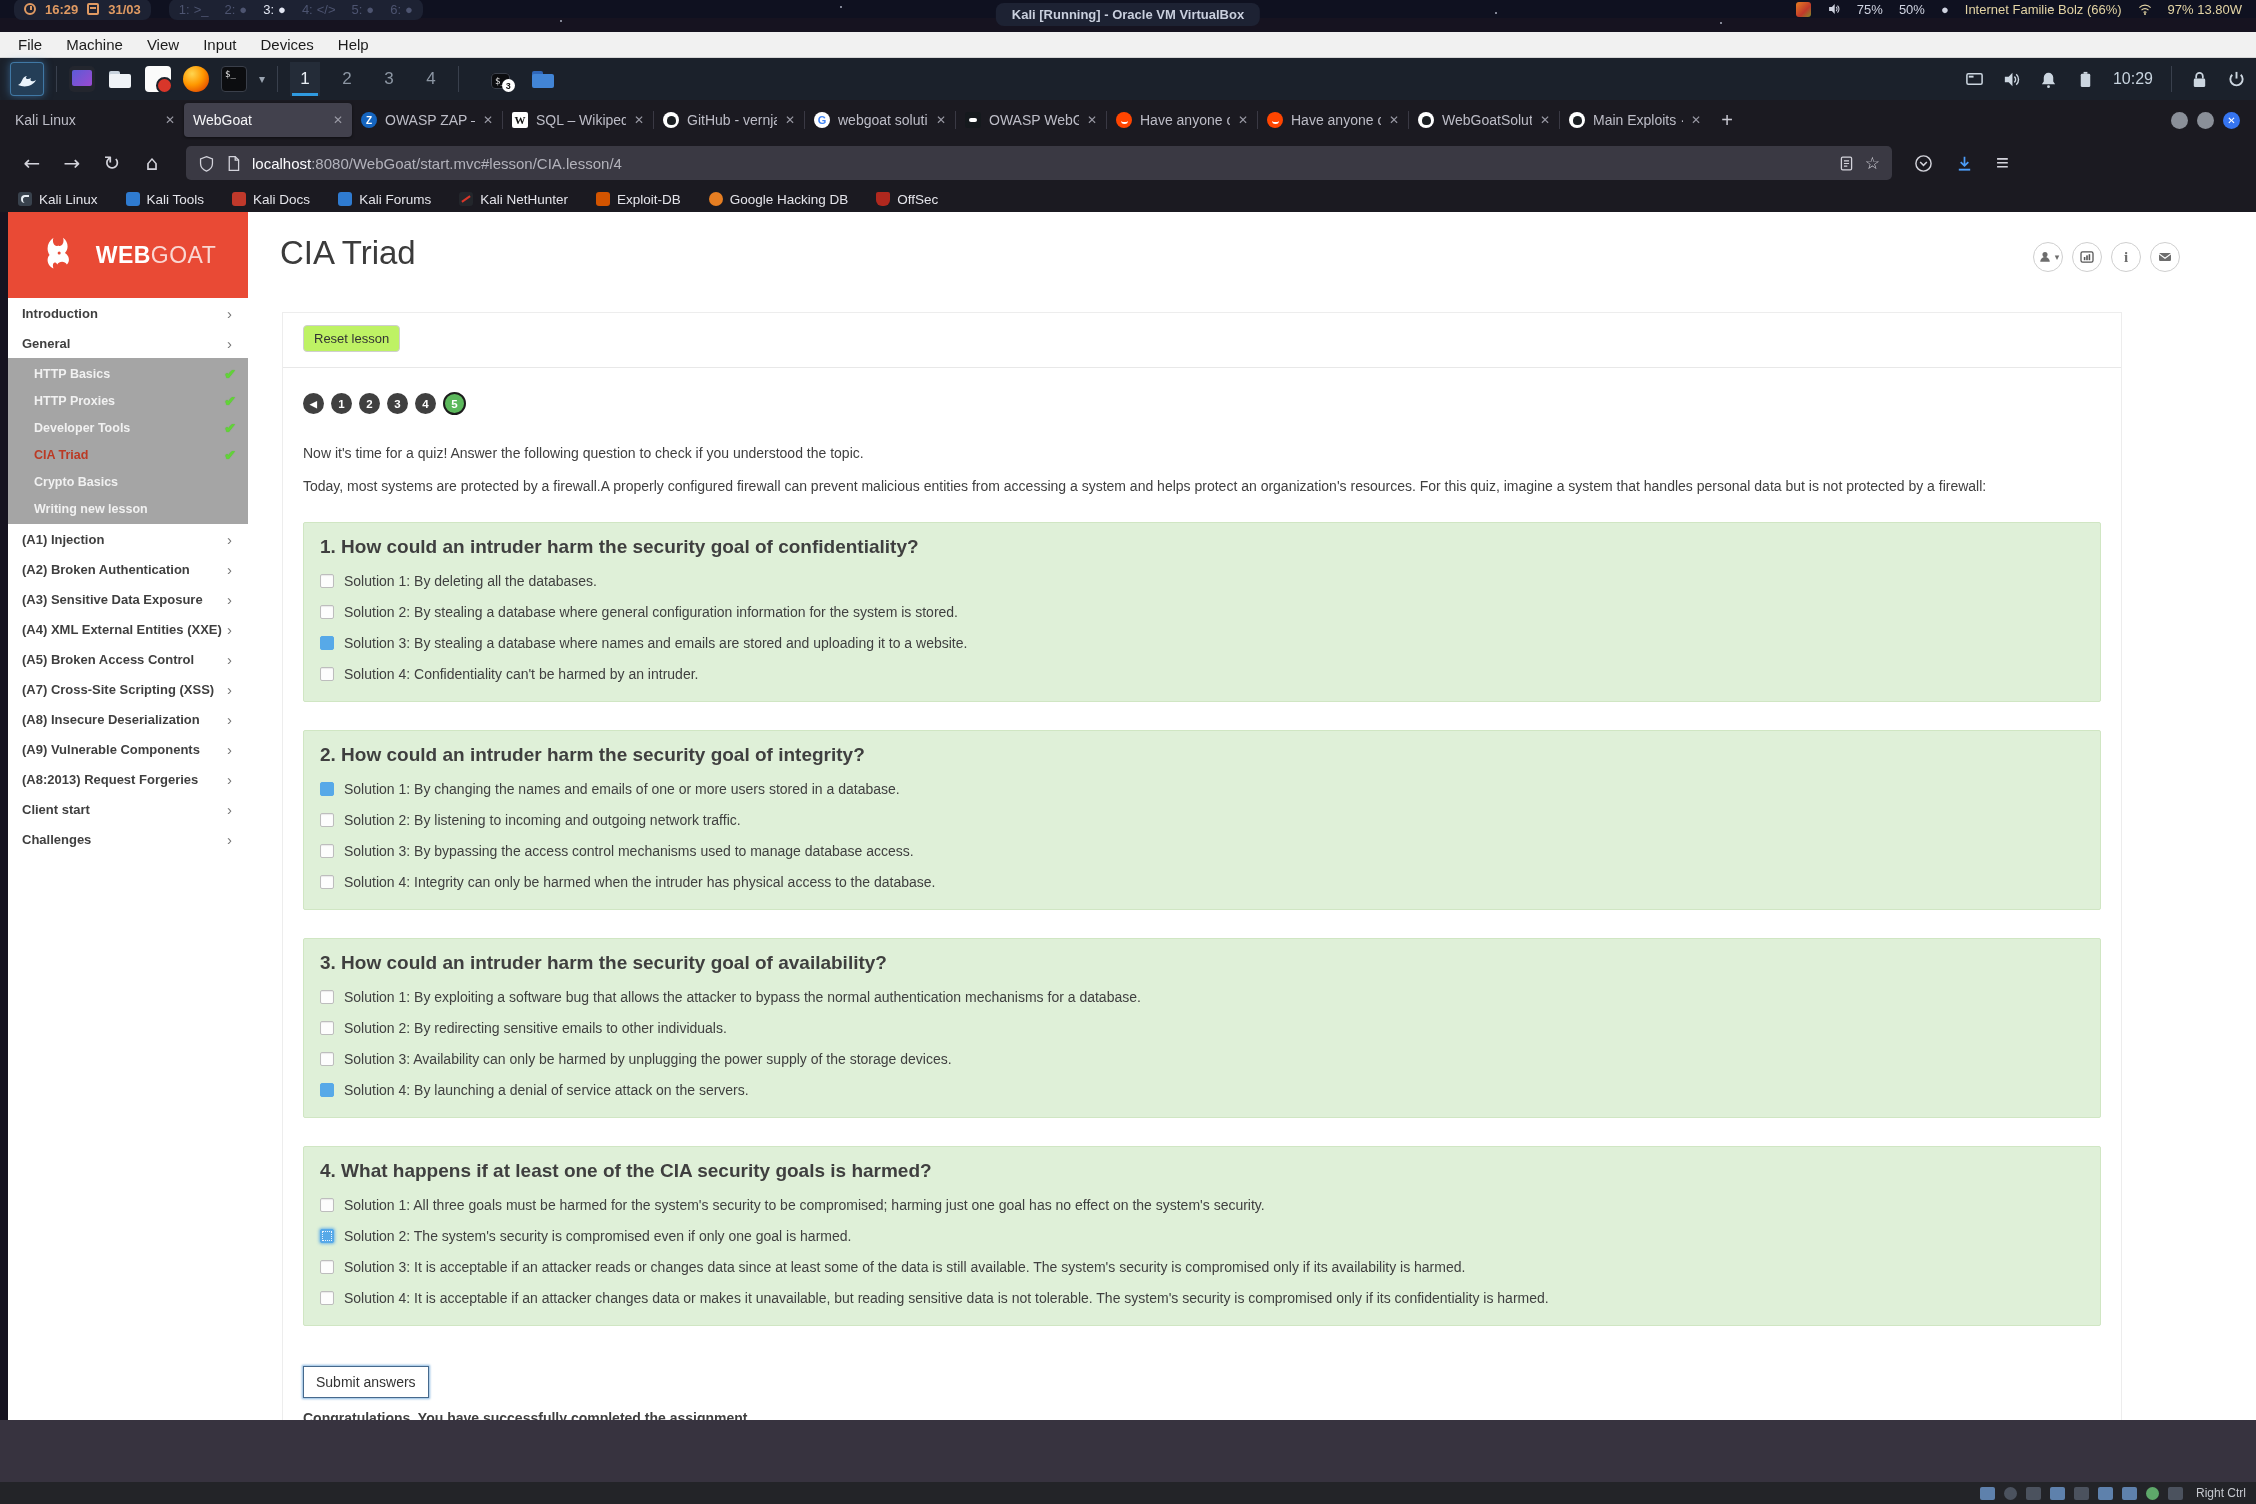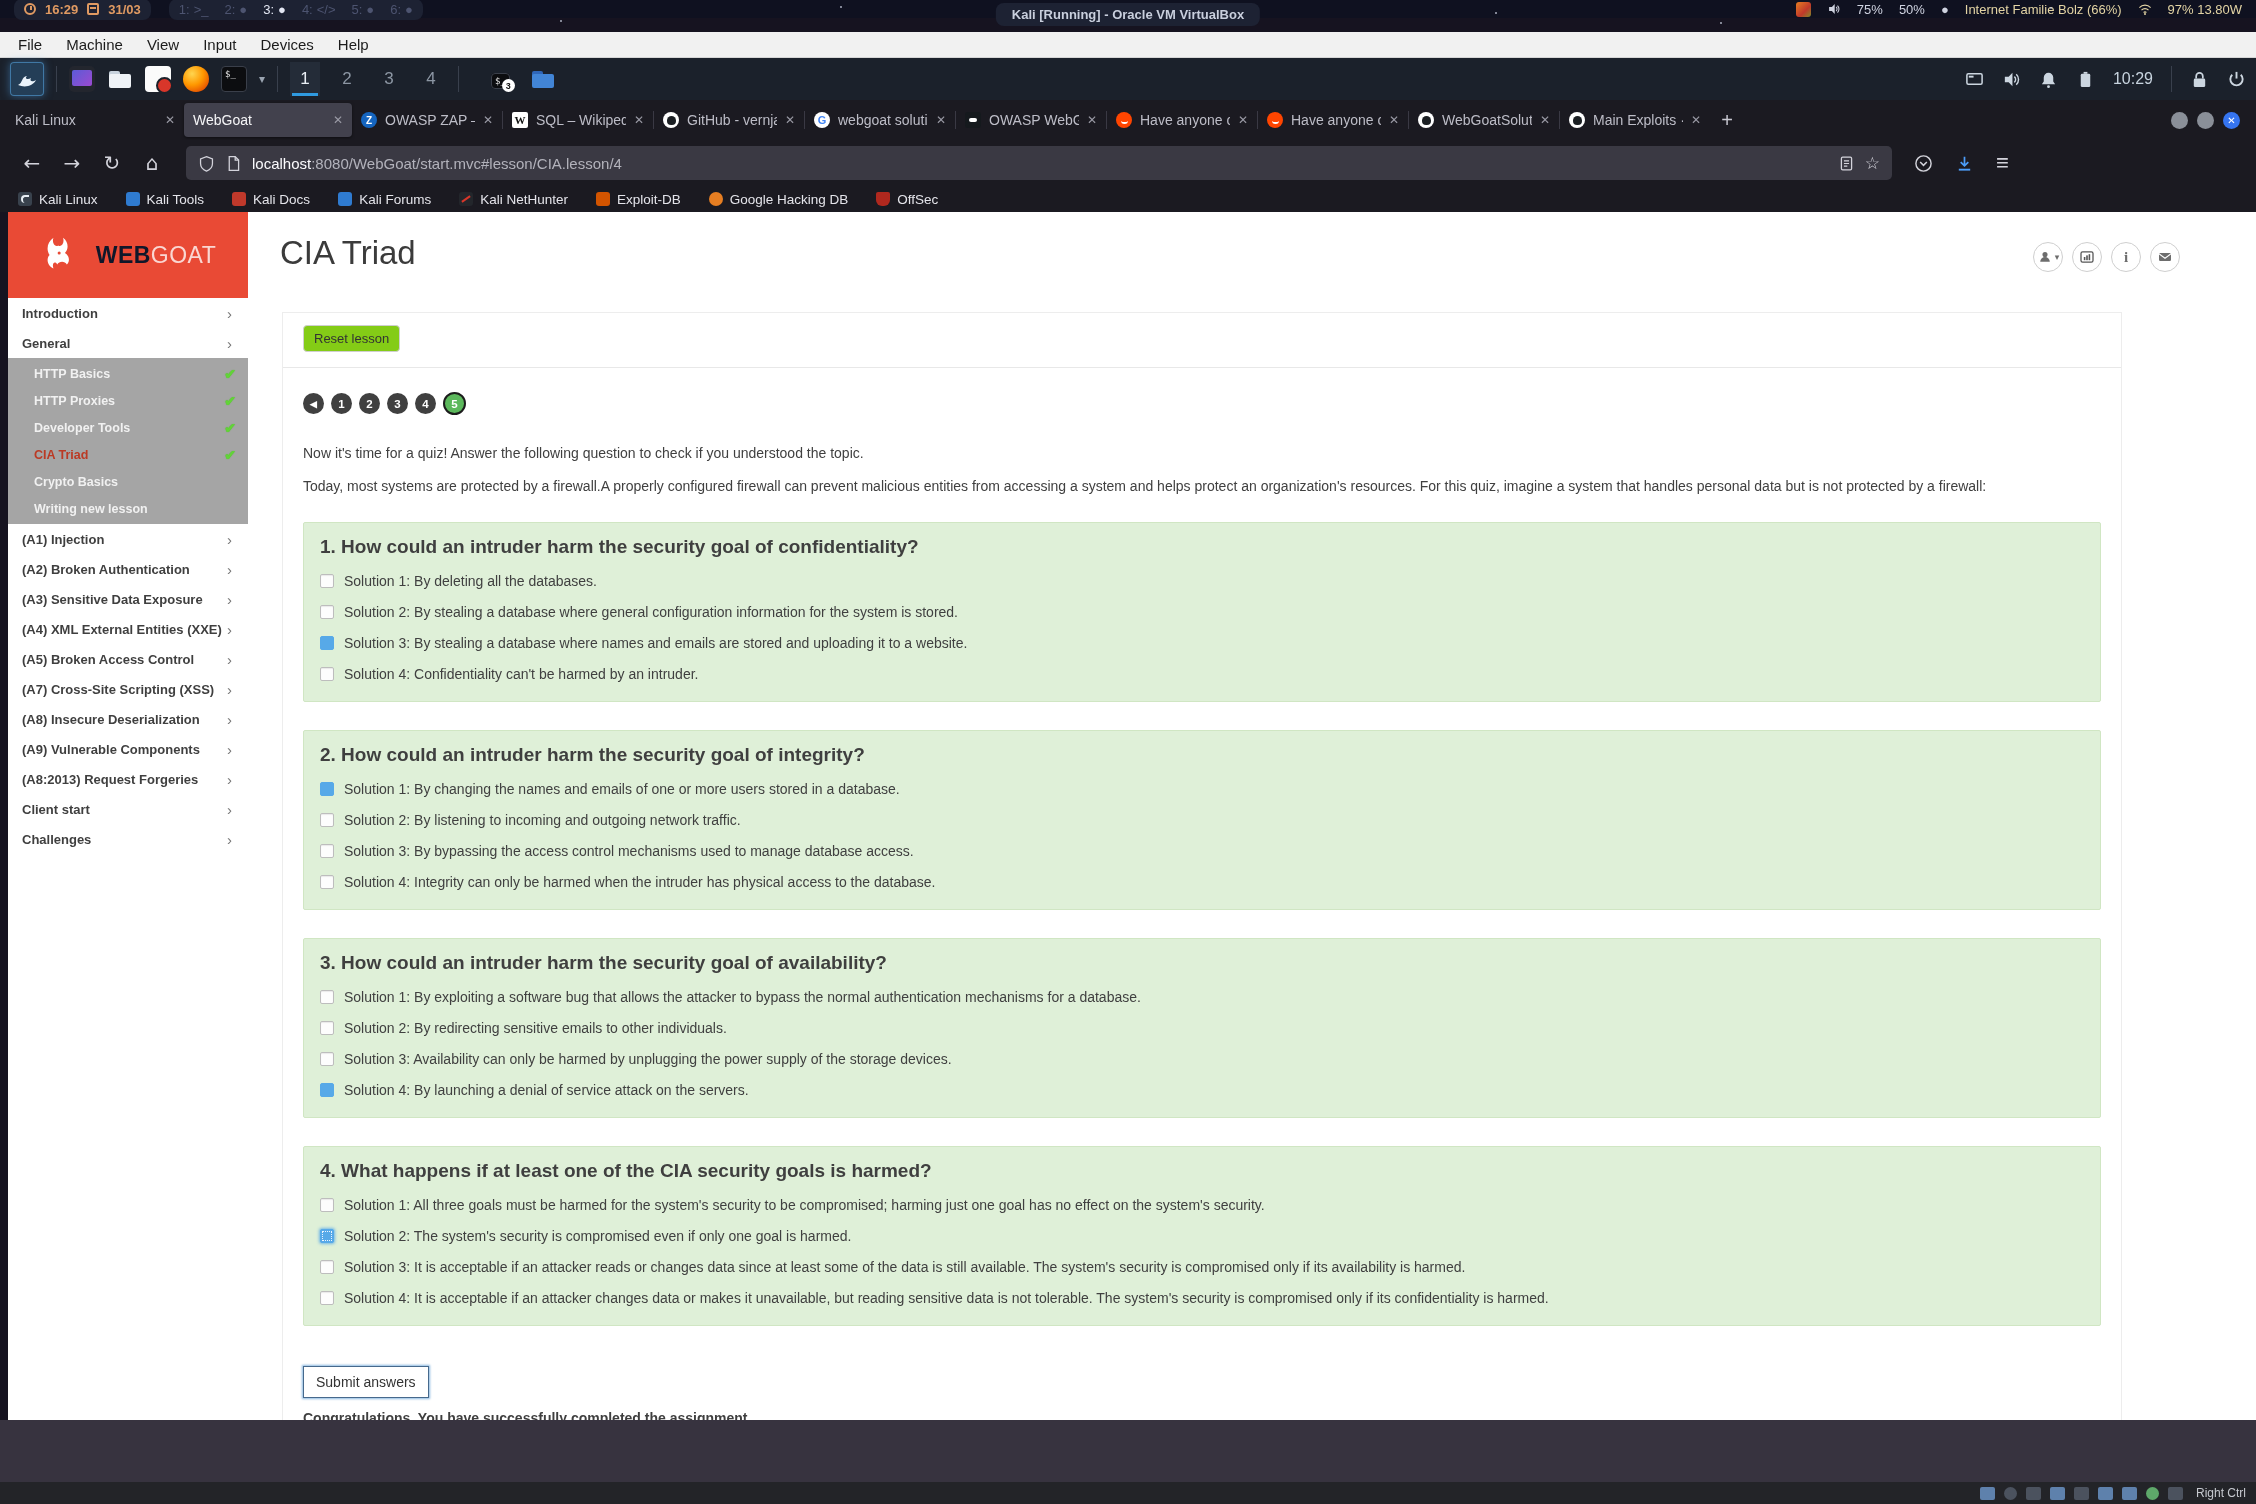--- a/index.html
+++ b/index.html
@@ -111,38 +111,38 @@
   .bm-offsec { background:#b0281e; border-radius:2px 2px 6px 6px; }
 
   
   #viewport { top:212px; height:1270px; background:#161320; }
   #sidebar { position:absolute; left:8px; top:0; width:240px; height:1208px; background:#fff; }
   #main { position:absolute; left:248px; top:0; width:2008px; height:1208px; background:#fff; }
   #wg-footer { position:absolute; left:0; top:1208px; width:2256px; height:62px; background:#37333f; }
 
   .wg-header { height:86px; background:#e94a35; display:flex; align-items:center; justify-content:center; gap:10px; }
   .wg-header svg { width:46px; height:46px; }
-  .logo-web { font-size:23px; font-weight:bold; color:#0f172a; letter-spacing:.5px; }
+  .logo-web { font-size:23px; font-weight:bold; color:#ffffff; letter-spacing:.5px; }
   .logo-goat { font-size:23px; color:rgba(255,255,255,.78); letter-spacing:.5px; }
   .nav-item { height:30px; display:flex; align-items:center; justify-content:space-between; padding:0 16px 0 14px; font-size:13px; font-weight:bold; color:#3f3f3f; }
   .nav-item .chevron { color:#777; font-size:15px; font-weight:normal; }
   .subwrap { background:#a5a5a5; padding:2px 0; }
   .sub-item { height:27px; display:flex; align-items:center; justify-content:space-between; padding:0 12px 0 26px; font-size:12.5px; font-weight:bold; color:#f1f1f1; }
   .sub-item.current { color:#bb3a24; }
   .checkmark { color:#62d338; font-size:14px; font-weight:bold; text-shadow:0 0 1px #4db32a; }
 
   .page-title { position:absolute; left:32px; top:22px; font-size:33px; color:#3b3b3b; font-weight:500; }
   .lesson-buttons { position:absolute; right:76px; top:30px; display:flex; gap:9px; }
   .lbtn { width:30px; height:30px; border-radius:50%; border:1px solid #cfcfcf; display:flex; align-items:center; justify-content:center; color:#6d6d6d; background:#fff; gap:2px; }
   .lbtn svg { width:16px; height:16px; display:block; }
   .lbtn .caret { font-size:9px; color:#6d6d6d; }
   .lbtn .i-glyph { font-family:"Liberation Serif",serif; font-weight:bold; font-size:15px; }
 
   .lesson-card { position:absolute; left:34px; top:100px; width:1840px; background:#fff; border:1px solid #ededed; padding:12px 20px 26px; }
-  .btn-reset { display:inline-block; background:#84cc16; border:1px solid #cfcfcf; border-radius:4px; padding:5px 10px; font-size:13px; color:#333; }
+  .btn-reset { display:inline-block; background:#bef264; border:1px solid #cfcfcf; border-radius:4px; padding:5px 10px; font-size:13px; color:#333; }
   .card-hr { border:none; border-top:1px solid #e8e8e8; margin:15px -20px 0; }
   .pager { margin-top:24px; display:flex; align-items:center; gap:7px; }
   .pg { width:21px; height:21px; border-radius:50%; background:#404040; color:#fff; font-size:11.5px; font-weight:bold; display:flex; align-items:center; justify-content:center; }
   .pg.prev { font-size:9px; }
   .pg.active { background:#5cb85c; border:2px solid #1c1c1c; width:23px; height:23px; }
   .intro { margin-top:30px; font-size:14px; color:#404040; }
   .intro + .intro { margin-top:17px; }
   .qpanel { margin-top:28px; background:#dff0d8; border:1px solid #d0e6c3; border-radius:2px; padding:13px 16px 4px; }
   .qtitle { font-size:19px; font-weight:bold; color:#3f3f3f; margin-bottom:4px; }
   .sol { display:flex; align-items:center; gap:10px; margin:15px 0; font-size:14px; color:#404040; }

